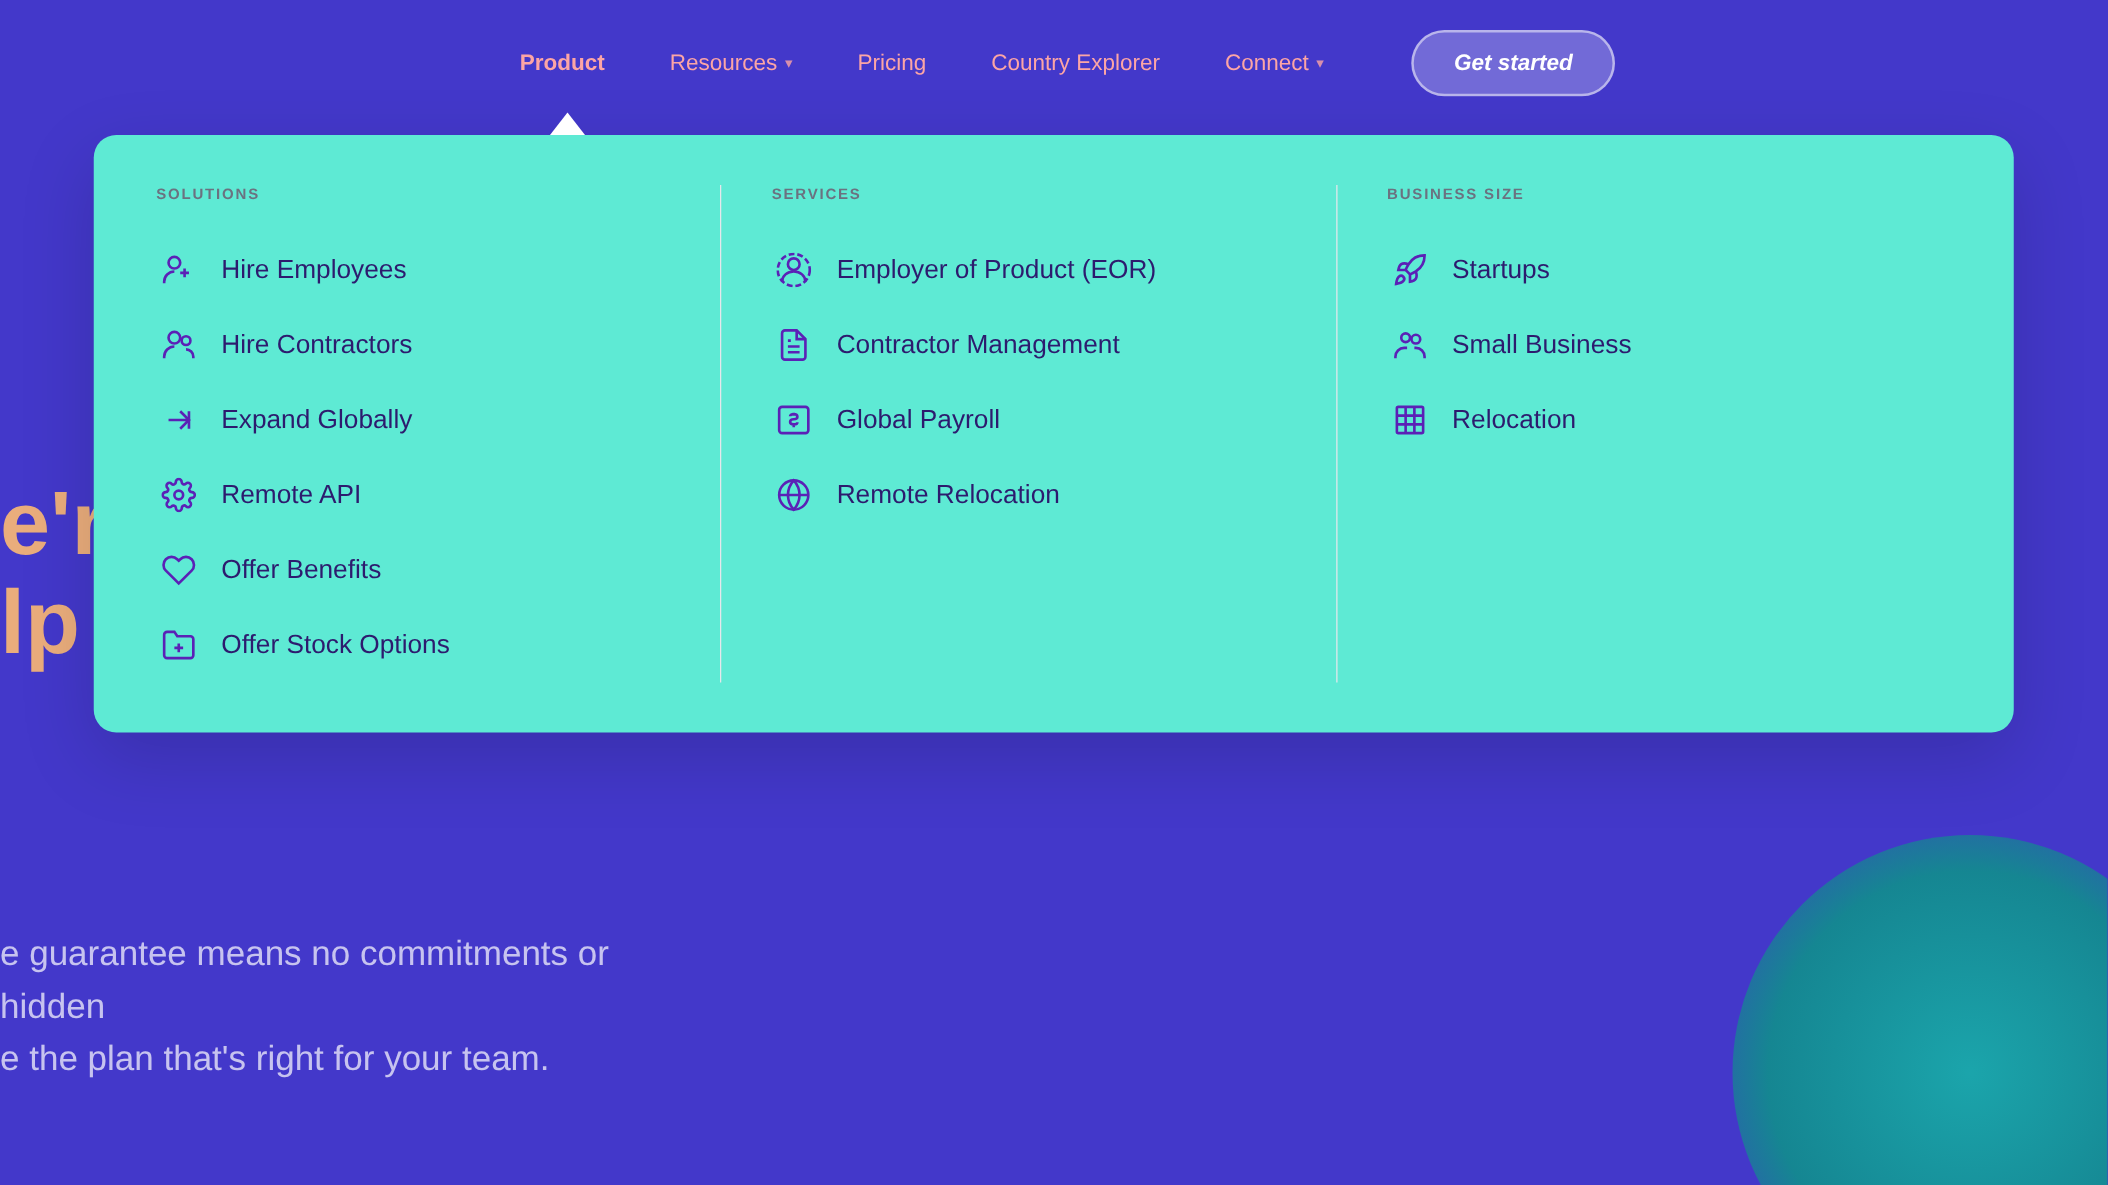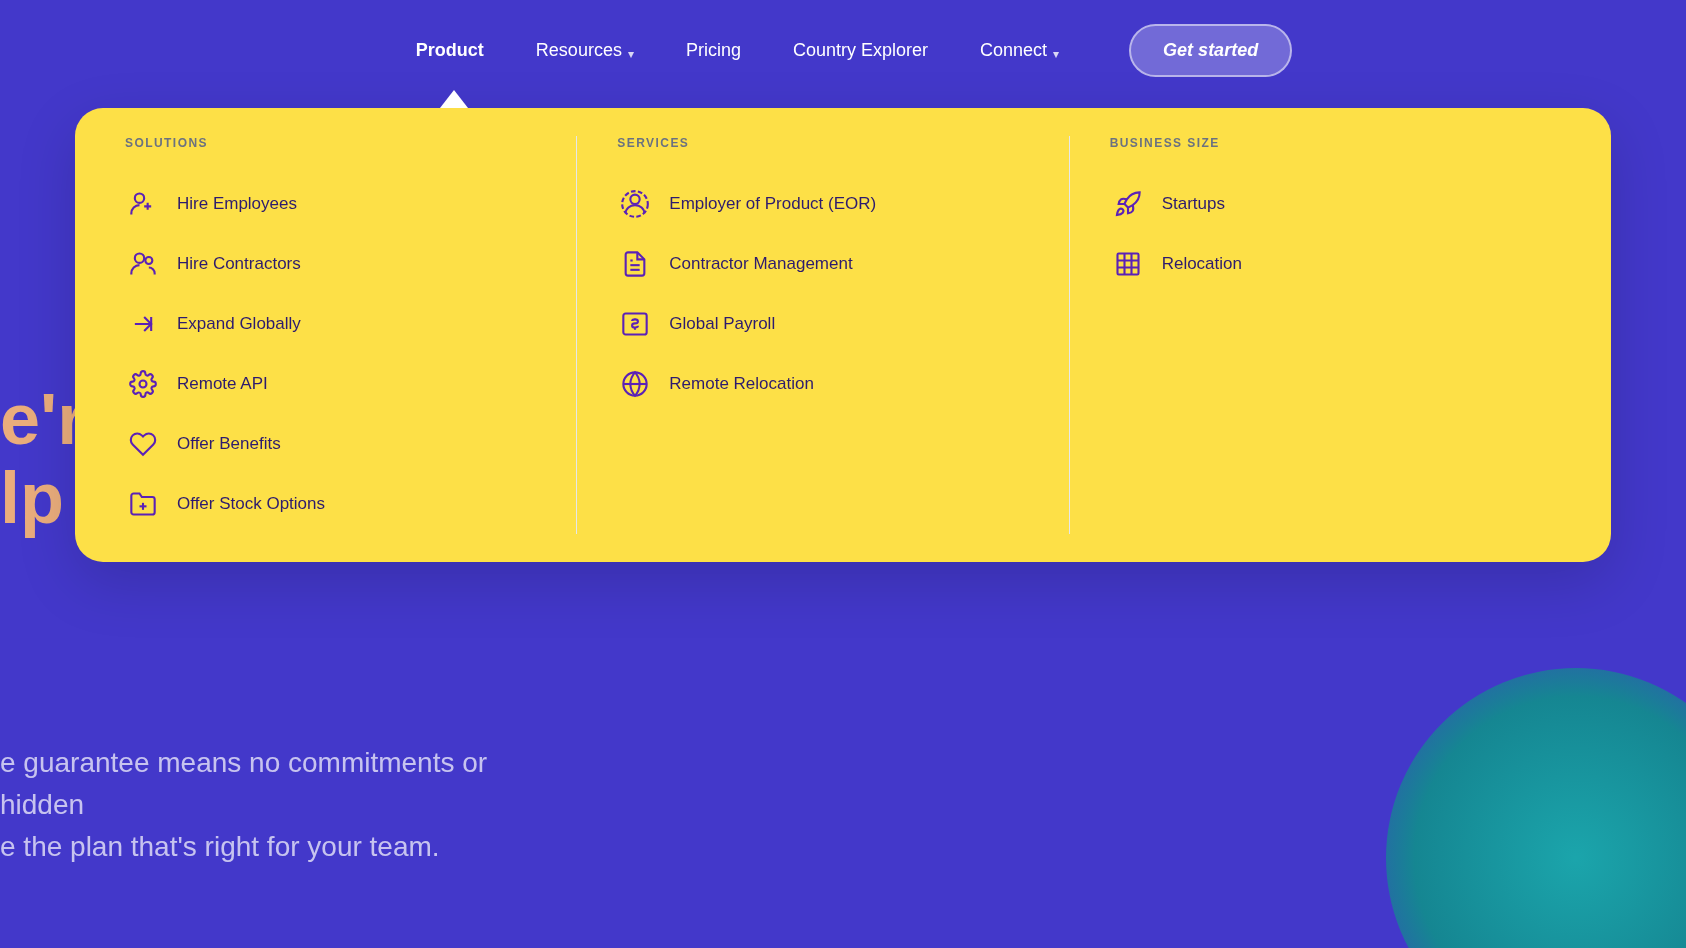--- a/index.html
+++ b/index.html
@@ -72,27 +72,27 @@
       height: 100px;
       gap: 0;
     }
     .nav-items {
       display: flex;
       align-items: center;
       gap: 8px;
     }
     .nav-item {
       padding: 10px 22px;
-      color: #ffffff;
+      color: #fca5a5;
       font-size: 18px;
       font-weight: 500;
       cursor: pointer;
       border-radius: 8px;
       display: flex;
-      align-items: flex-end;
+      align-items: center;
       gap: 6px;
     }
     .nav-item.active {
       font-weight: 700;
     }
     .nav-item .chevron {
       font-size: 12px;
       opacity: 0.8;
     }
     .nav-cta {
@@ -120,23 +120,23 @@
       border-bottom: 18px solid white;
       z-index: 200;
     }
 
     
     .dropdown-panel {
       position: absolute;
       top: 108px;
       left: 75px;
       right: 75px;
-      background: #fde047;
-      border-radius: 28px;
-      padding: 28px 50px;
+      background: #5eead4;
+      border-radius: 18px;
+      padding: 40px 50px;
       z-index: 150;
       box-shadow: 0 20px 60px rgba(0,0,0,0.15);
       display: flex;
       gap: 0;
     }
 
     .dropdown-column {
       flex: 1;
       padding: 0 20px;
     }
@@ -177,21 +177,21 @@
     }
     .menu-icon svg {
       width: 28px;
       height: 28px;
       stroke: #5b21b6;
       fill: none;
       stroke-width: 1.8;
     }
 
     .menu-label {
-      font-size: 17px;
+      font-size: 21px;
       font-weight: 500;
       color: #2d1b6e;
     }
   </style>
 </head>
 <body>
 
 <div class="bg-decoration">
   <div class="bg-circle-purple"></div>
   <div class="bg-circle-teal"></div>
@@ -359,20 +359,31 @@
       <div class="menu-icon">
         <svg viewBox="0 0 24 24">
             <path d="M4.5 16.5c-1.5 1.26-2 5-2 5s3.74-.5 5-2c.71-.84.7-2.13-.09-2.91a2.18 2.18 0 0 0-2.91-.09z"></path>
             <path d="M12 15l-3-3a22 22 0 0 1 2-3.95A12.88 12.88 0 0 1 22 2c0 2.72-.78 7.5-6 11a22.35 22.35 0 0 1-4 2z"></path>
             <path d="M9 12H4s.55-3.03 2-4c1.62-1.08 5 0 5 0M12 15v5s3.03-.55 4-2c1.08-1.62 0-5 0-5"></path>
           </svg>
       </div>
       <span class="menu-label">Startups</span>
     </div>
 
+    <div class="menu-item">
+      <div class="menu-icon">
+        <svg viewBox="0 0 24 24">
+            <circle cx="9" cy="7" r="3"></circle>
+            <circle cx="16" cy="8" r="3"></circle>
+            <path d="M2 21v-1a6 6 0 0 1 6-6h2"></path>
+            <path d="M22 21v-1a6 6 0 0 0-6-6h-1"></path>
+          </svg>
+      </div>
+      <span class="menu-label">Small Business</span>
+    </div>
 
     <div class="menu-item">
       <div class="menu-icon">
         <svg viewBox="0 0 24 24">
             <rect x="3" y="3" width="18" height="18" rx="1"></rect>
             <path d="M3 9h18M3 15h18M9 3v18M15 3v18"></path>
           </svg>
       </div>
       <span class="menu-label">Relocation</span>
     </div>

